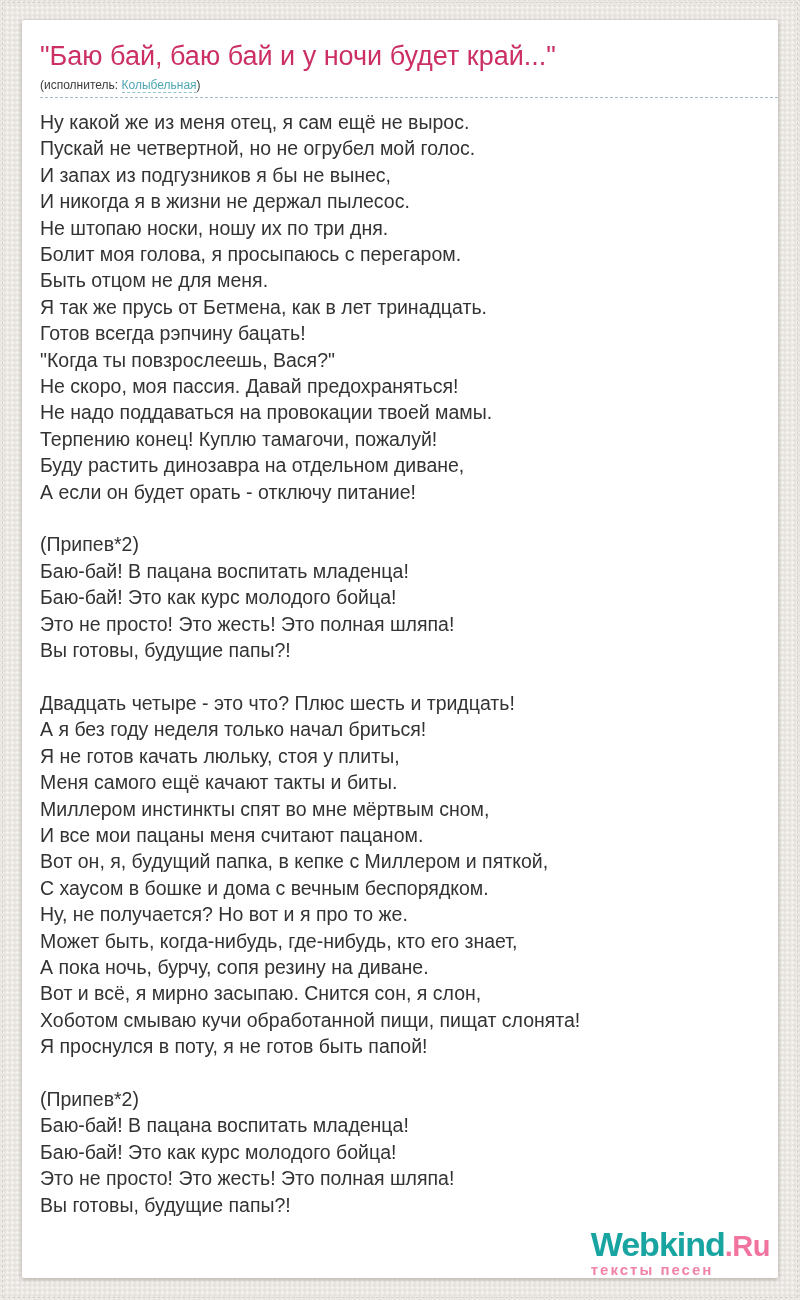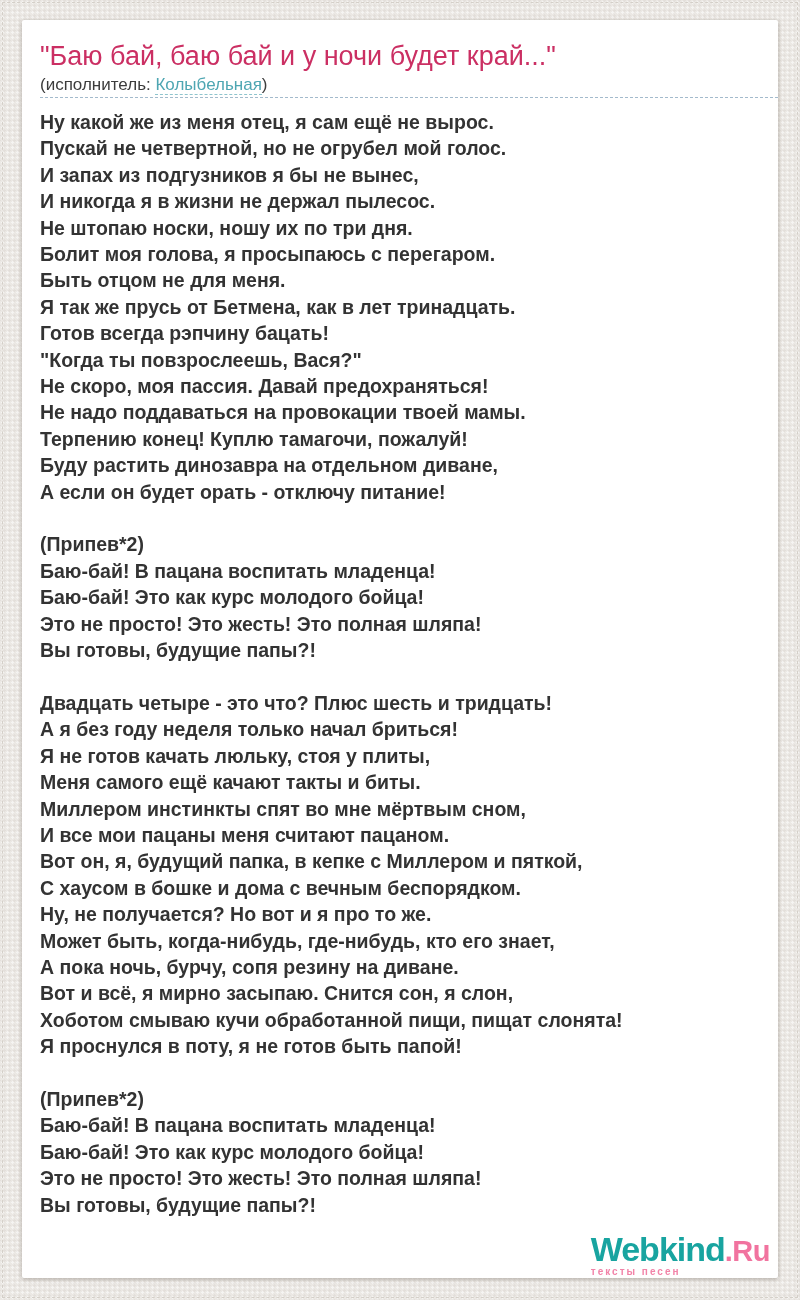--- a/index.html
+++ b/index.html
@@ -41,42 +41,41 @@
   .page-title {
     margin: 0;
     font-size: 27px;
     font-weight: 400;
     color: #cb2f63;
     line-height: 32px;
     letter-spacing: 0;
   }
   .artist-line {
     margin-top: 3px;
-    font-size: 17px;
+    font-size: 12px;
     line-height: 20px;
     color: #3c3c3c;
   }
   .artist-link {
     color: #4ea6b2;
     text-decoration: none;
     border-bottom: 1px dashed #8ec4cd;
     cursor: pointer;
   }
   .header-separator {
     border: 0;
     border-bottom: 1px dashed #a3bacc;
     height: 0;
     margin: 2px 0 0 0;
   }
   .lyrics {
     margin-top: 11px;
     font-size: 19.5px;
     line-height: 26.4px;
     color: #333333;
-    font-weight: bold;
   }
   .stanza { margin: 0 0 26.4px 0; }
   .stanza:last-child { margin-bottom: 0; }
   .lyric-line { white-space: pre; }
   .logo {
     position: absolute;
     right: 30px;
     bottom: 23px;
     line-height: 1;
     cursor: pointer;
@@ -90,21 +89,21 @@
   }
   .logo-suffix {
     font-size: 29px;
     font-weight: 700;
     color: #f1739f;
     letter-spacing: -0.5px;
   }
   .logo-tagline {
     margin-top: 1px;
     margin-right: 38px;
-    font-size: 10px;
+    font-size: 15px;
     font-weight: 700;
     color: #f283a8;
     letter-spacing: 2px;
   }
 </style>
 </head>
 <body>
 
 <div class="stitch-border"></div>
 

